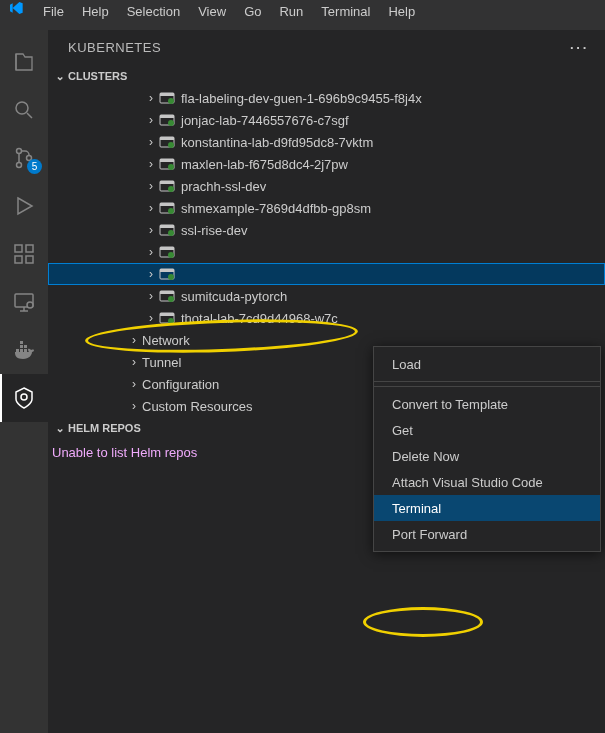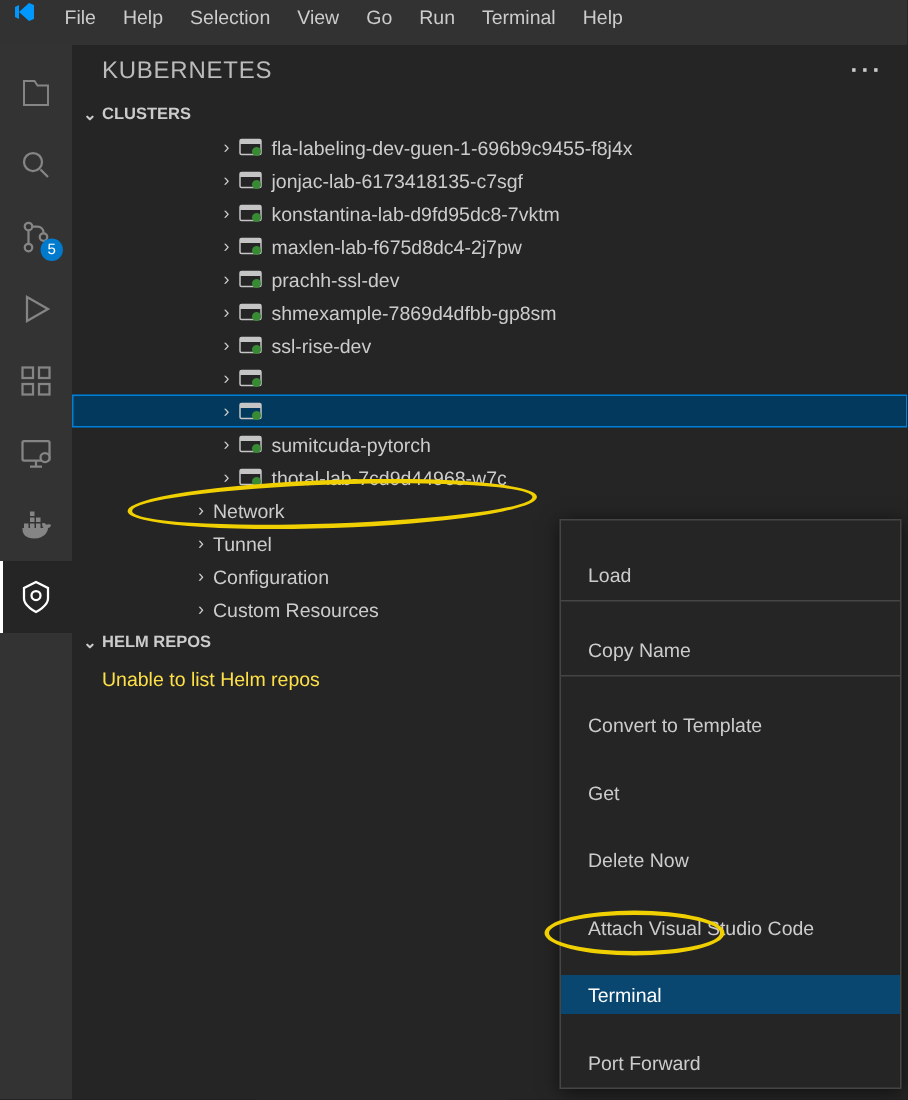--- a/index.html
+++ b/index.html
@@ -88,21 +88,21 @@
     flex-direction: column;
     overflow: hidden;
   }
   .sidebar-header {
     height: 35px;
     display: flex;
     align-items: center;
     justify-content: space-between;
     padding: 0 16px 0 20px;
     color: #bbbbbb;
-    font-size: 16px;
+    font-size: 13px;
     letter-spacing: 0.5px;
   }
   .dots { color: #cccccc; cursor: pointer; font-weight: bold; letter-spacing: 2px; }
   .section-header {
     height: 22px;
     display: flex;
     align-items: center;
     padding-left: 4px;
     color: #cccccc;
     font-size: 11px;
@@ -137,22 +137,22 @@
     margin-right: 6px;
     flex-shrink: 0;
     display: flex;
     align-items: center;
     justify-content: center;
   }
   .tree-row .label { font-size: 13px; }
   .pad-pod { padding-left: 95px; }
   .pad-node { padding-left: 78px; }
   .helm-msg {
-    padding: 6px 20px;
-    color: #fde047;
+    padding: 6px 4px;
+    color: #f0abfc;
     font-size: 13px;
   }
   .context-menu {
     position: absolute;
     top: 346px;
     left: 373px;
     width: 228px;
     background: #252526;
     border: 1px solid #454545;
     box-shadow: 0 2px 12px rgba(0,0,0,0.6);
@@ -160,21 +160,20 @@
     padding: 4px 0;
   }
   .ctx-item {
     height: 26px;
     display: flex;
     align-items: center;
     padding: 0 18px;
     color: #cccccc;
     cursor: pointer;
     font-size: 13px;
-    margin-top: 19px;
   }
   .ctx-item.highlighted {
     background: #094771;
     color: #ffffff;
   }
   .ctx-sep { height: 1px; background: #454545; margin: 4px 0; }
   .annot {
     position: absolute;
     border: 3px solid #f0d000;
     border-radius: 50%;
@@ -284,21 +283,21 @@
         </div>
         <div class="tree-row pad-pod">
           <span class="chev">›</span>
           <span class="nicon">
             <svg width="16" height="16" viewBox="0 0 16 16">
               <rect x="1" y="3" width="14" height="10" rx="1" fill="none" stroke="#c5c5c5" stroke-width="1"></rect>
               <rect x="1" y="3" width="14" height="3" fill="#c5c5c5"></rect>
               <circle cx="12" cy="11" r="3" fill="#388a34"></circle>
             </svg>
           </span>
-          <span class="label">jonjac-lab-6173418135-c7sgf</span>
+          <span class="label">jonjac-lab-7446557676-c7sgf</span>
         </div>
         <div class="tree-row pad-pod">
           <span class="chev">›</span>
           <span class="nicon">
             <svg width="16" height="16" viewBox="0 0 16 16">
               <rect x="1" y="3" width="14" height="10" rx="1" fill="none" stroke="#c5c5c5" stroke-width="1"></rect>
               <rect x="1" y="3" width="14" height="3" fill="#c5c5c5"></rect>
               <circle cx="12" cy="11" r="3" fill="#388a34"></circle>
             </svg>
           </span>
@@ -413,21 +412,20 @@
       <span class="chev">⌄</span>
       <span>HELM REPOS</span>
     </div>
     <div class="helm-msg">Unable to list Helm repos</div>
   </div>
 </div>
 
 <div class="context-menu">
   <div class="ctx-item">Load</div>
   <div class="ctx-sep"></div>
-  <div class="ctx-item">Copy Name</div>
   <div class="ctx-sep"></div>
   <div class="ctx-item">Convert to Template</div>
   <div class="ctx-item">Get</div>
   <div class="ctx-item">Delete Now</div>
   <div class="ctx-item">Attach Visual Studio Code</div>
   <div class="ctx-item highlighted">Terminal</div>
   <div class="ctx-item">Port Forward</div>
 </div>
 
 <div class="annot annot1"></div>

